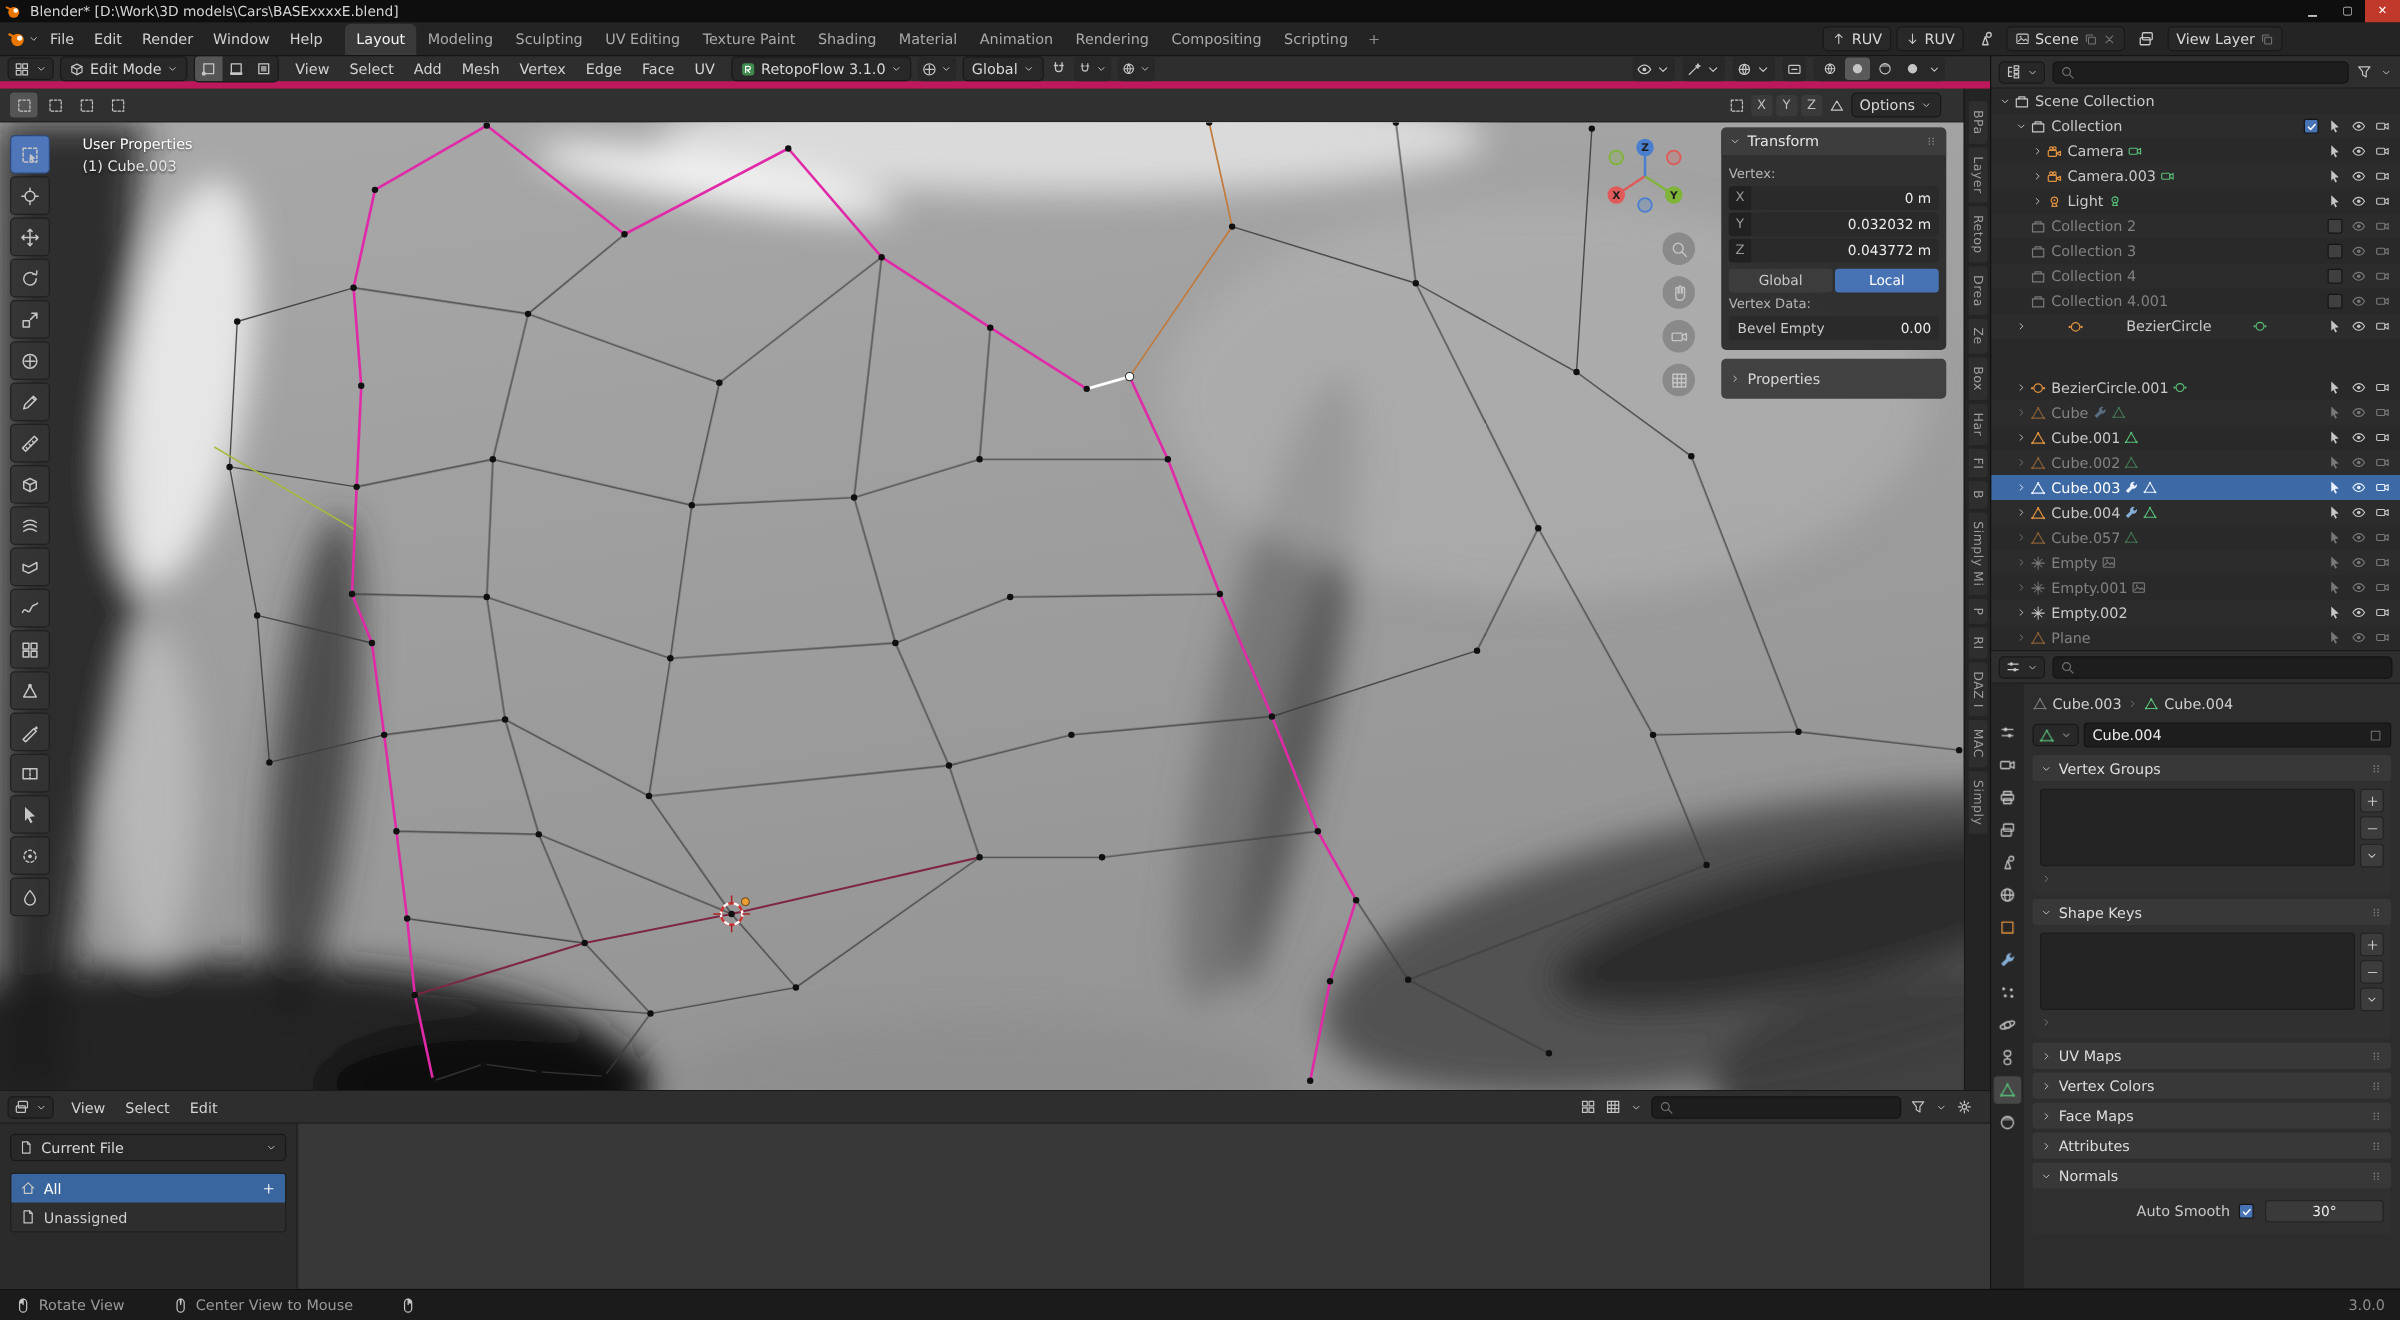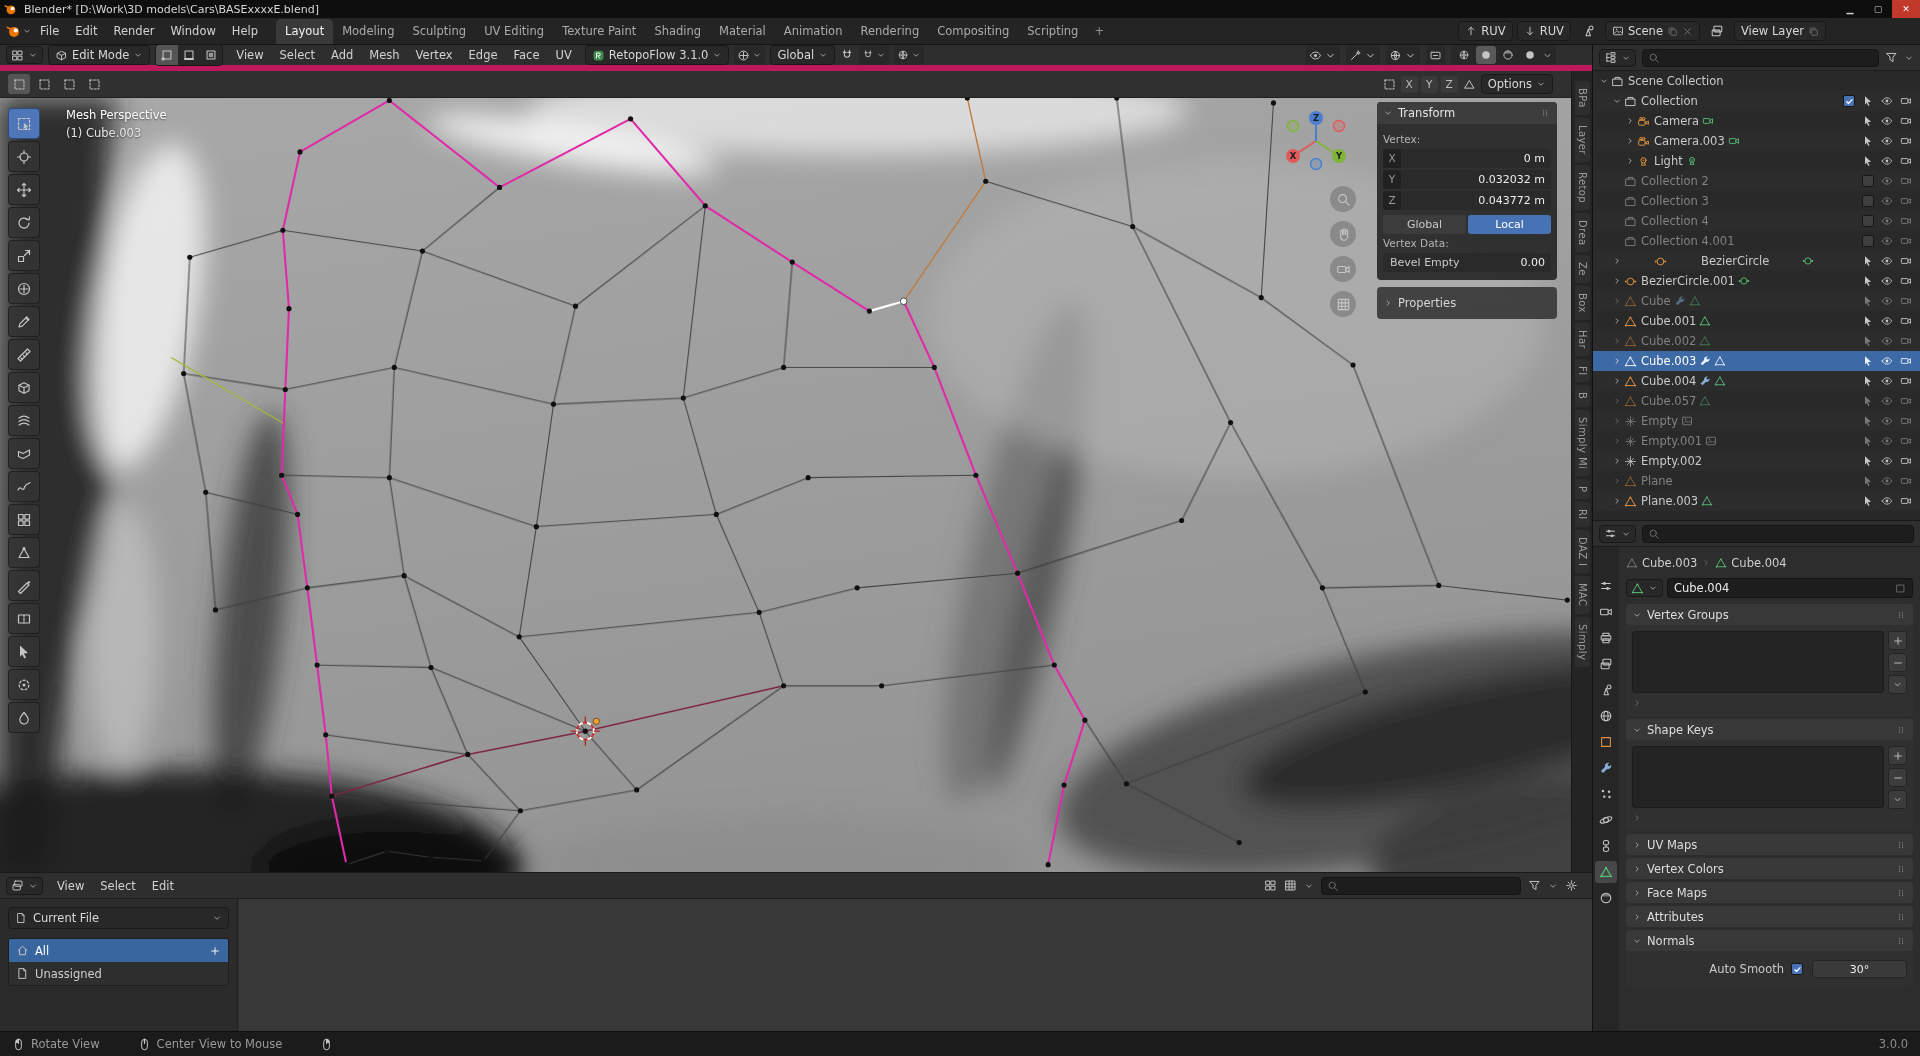--- a/index.html
+++ b/index.html
@@ -715,21 +715,21 @@
           <circle cx="487" cy="589" r="2.6" fill="#ed9e34" stroke="#5e3a06" stroke-width="0.6"></circle>
           <g>
             <circle cx="478" cy="597" r="7" fill="none" stroke="#cc3333" stroke-width="1.6"></circle>
             <circle cx="478" cy="597" r="7" fill="none" stroke="#ffffff" stroke-width="1.6" stroke-dasharray="3.6 3.6" stroke-dashoffset="1.8"></circle>
             <path d="M466 597h5M485 597h5M478 585v5M478 604v5" stroke="#aa2222" stroke-width="1"></path>
           </g>
         </g>
     </svg>
 
     <div class="vp-label">
-      <div>Mesh Perspective</div>
+      <div>User Properties</div>
       <div class="l2">(1) Cube.003</div>
     </div>
 
     <div class="vp-toolbar" id="vp-toolbar">
         <div class="tool active">
           <span class="ic">
             <svg width="16" height="16" viewBox="0 0 16 16" fill="none" stroke="currentColor" stroke-width="1.2" stroke-linecap="round" stroke-linejoin="round">
               <rect x="2.5" y="2.5" width="11" height="11" stroke-dasharray="2.4 1.8"></rect>
               <path fill="currentColor" stroke="none" d="M8 7l4.5 3.8-2.2.3 1.2 2.1-1.3.8-1.2-2.2-1.5 1.5z"></path>
             </svg>
@@ -1409,21 +1409,21 @@
             <span class="ol-ctrl">
               <span class="ic">
                 <svg width="12" height="12" viewBox="0 0 16 16" fill="none" stroke="currentColor" stroke-width="1.2" stroke-linecap="round" stroke-linejoin="round">
                   <rect x="1.8" y="4.8" width="8.7" height="6.4" rx="1"></rect>
                   <path d="M10.5 7 14 5v6l-3.5-2"></path>
                 </svg>
               </span>
             </span>
           </span>
         </div>
-        <div class="ol-row" style="padding-left: 17px;">
+        <div class="ol-row" style="padding-left: 17px; margin-top: 29px;">
           <span class="ol-disc">
             <span class="ic">
               <svg width="10" height="10" viewBox="0 0 16 16" fill="none" stroke="currentColor" stroke-width="1.2" stroke-linecap="round" stroke-linejoin="round">
                 <path d="M6.5 4.5 10 8l-3.5 3.5"></path>
               </svg>
             </span>
           </span>
           <span class="ic orange">
             <svg width="13" height="13" viewBox="0 0 16 16" fill="none" stroke="currentColor" stroke-width="1.2" stroke-linecap="round" stroke-linejoin="round">
               <circle cx="8" cy="8" r="4.2"></circle>

